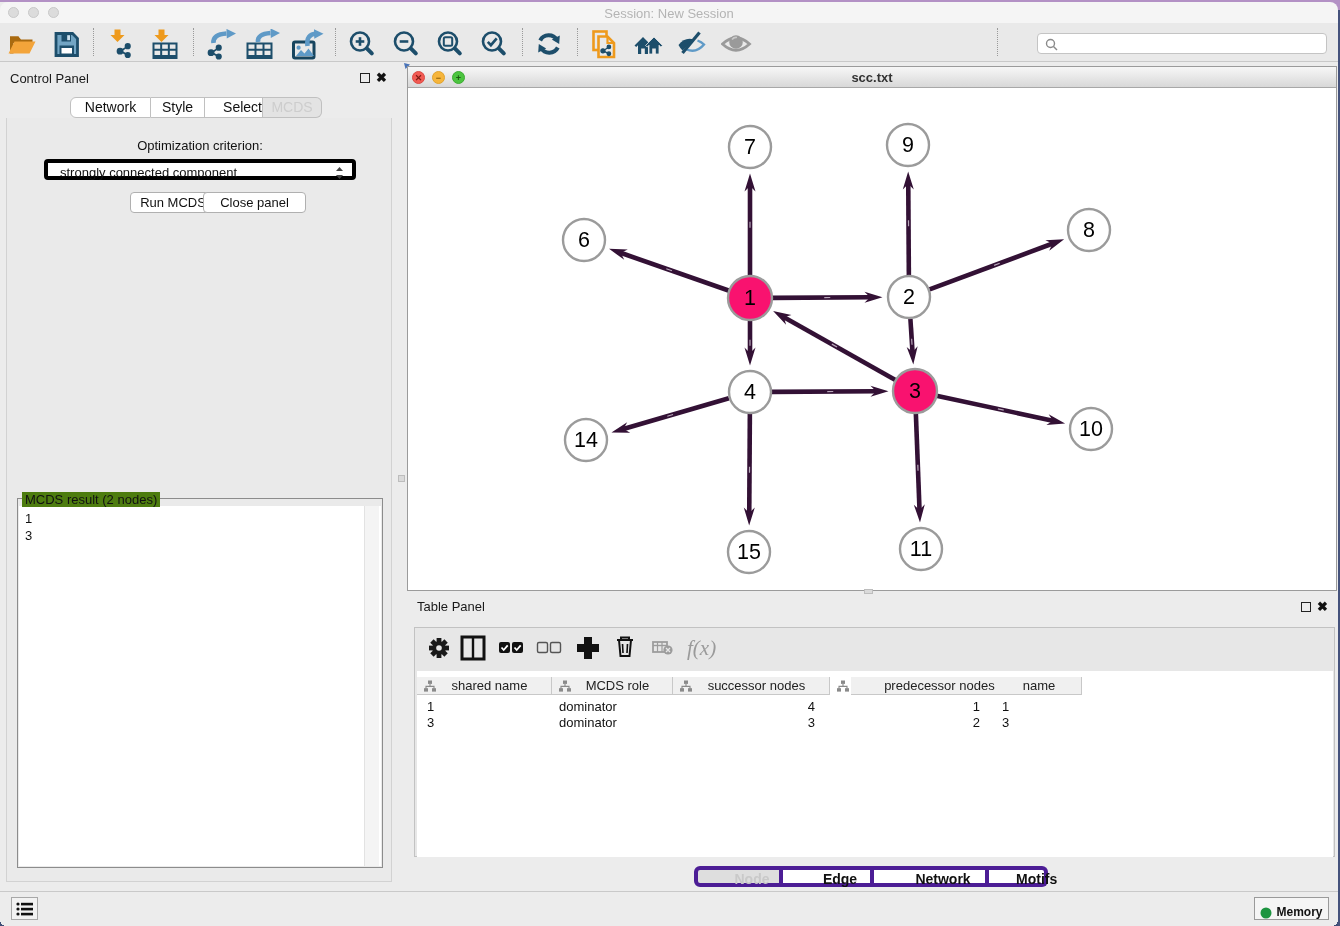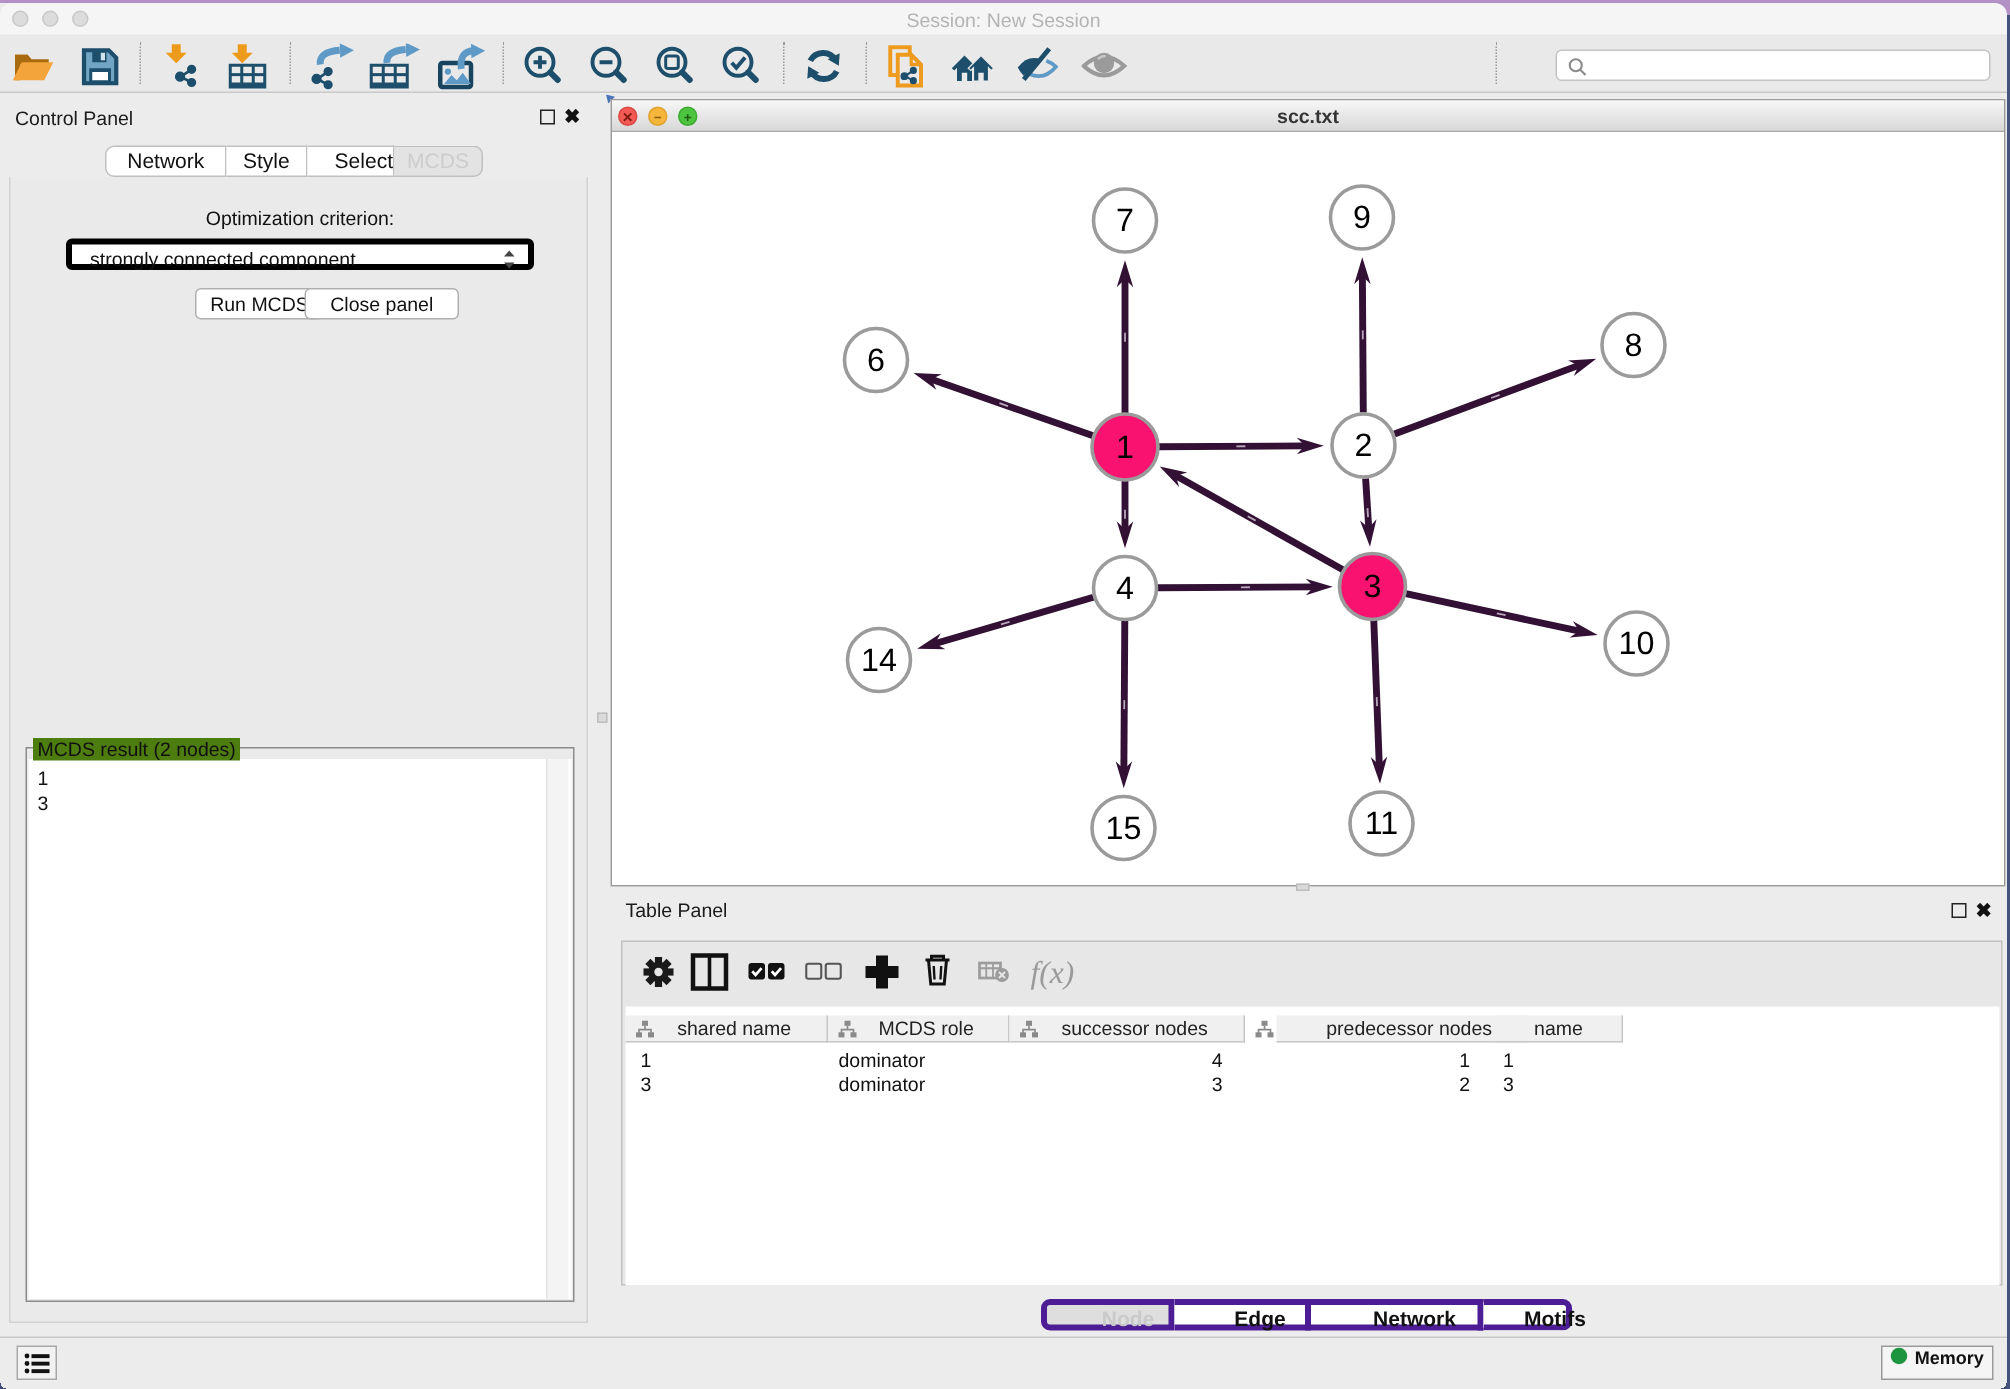--- a/index.html
+++ b/index.html
@@ -48,21 +48,21 @@
 #tp-close { left:1317px; top:599px; font-size:13px; color:#111; font-weight:bold; }
 #tablebox { left:414px; top:627px; width:921px; height:230px; background:#e7e7e7; border:1px solid #c2c2c2; }
 #tabletoolbar { left:0px; top:0px; width:918px; height:44px; }
 #tablewhite { left:2px; top:43px; width:916px; height:186px; background:#fff; }
 .th { position:absolute; top:6px; height:18px; background:#f0f0f0; border-right:1px solid #c8c8c8; border-bottom:1px solid #c8c8c8; font-size:13px; color:#222; text-align:center; line-height:17px; }
 .td { position:absolute; font-size:13px; color:#111; height:16px; line-height:16px; }
 .bottab { position:absolute; top:866px; height:21px; background:#fff; border:4px solid #4c1d95; font-size:14px; font-weight:bold; color:#111; text-align:center; line-height:19px;padding-left:27px; }
 
 #statusbar { left:0; top:891px; width:1338px; height:35px; background:#ececec; border-top:1px solid #c9c9c9; }
 #listbtn { left:11px; top:897px; width:27px; height:23px; background:#f2f2f2; border:1px solid #a8a8a8; }
-#membtn { left:1254px; top:897px; width:75px; height:23px; background:#f5f5f5; border:1px solid #9a9a9a; font-size:12px; color:#111; display:flex; align-items:flex-start; justify-content:center; }
+#membtn { left:1254px; top:897px; width:75px; height:23px; background:#f5f5f5; border:1px solid #9a9a9a; font-size:12px; color:#111; display:flex; align-items:flex-end; justify-content:center; }
 </style>
 </head>
 <body>
 <div class="abs" id="topstrip"></div>
 <div class="abs" id="rightstrip"></div>
 <div class="abs" id="titlebar"></div>
 <div class="abs tl" style="left:8px;"></div>
 <div class="abs tl" style="left:28px;"></div>
 <div class="abs tl" style="left:48px;"></div>
 <div class="abs" id="titletext">Session: New Session</div>

